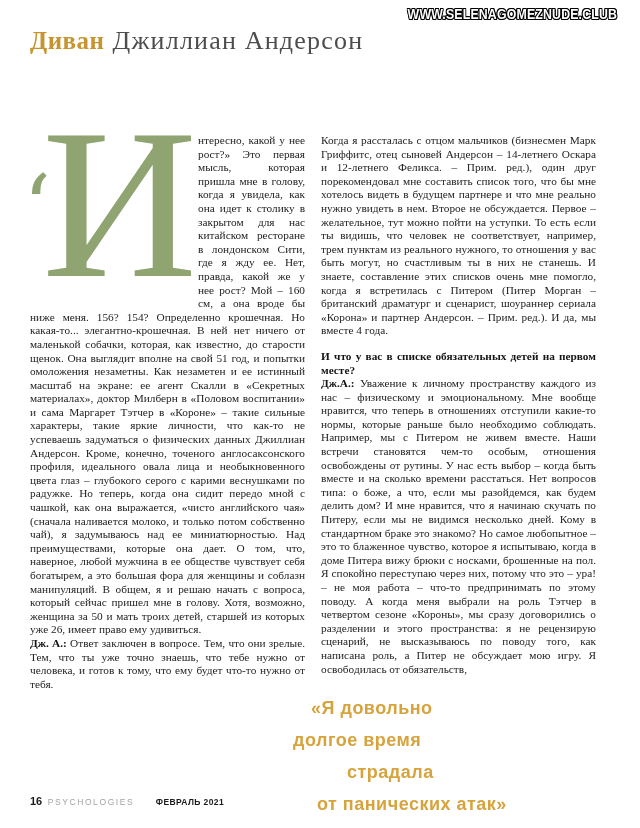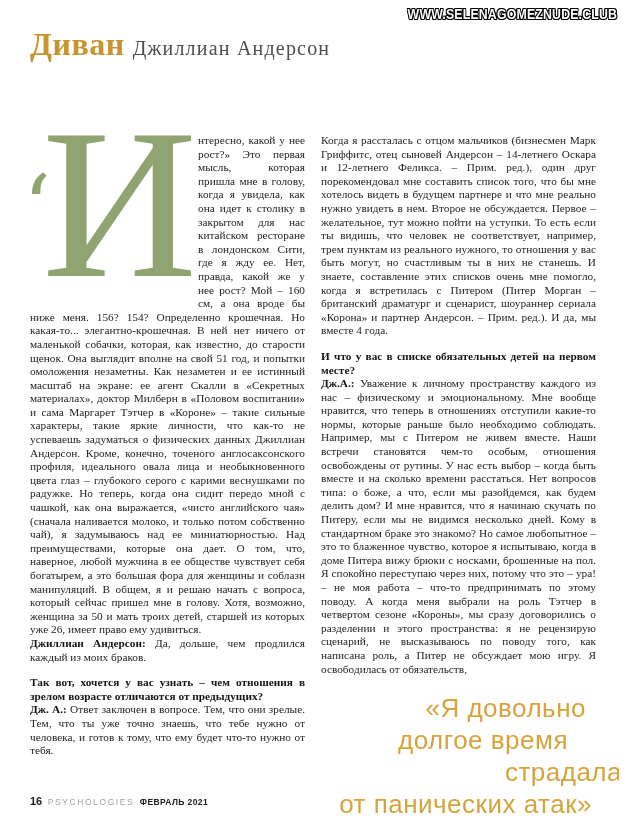--- a/index.html
+++ b/index.html
@@ -18,25 +18,25 @@
     font-weight:800;font-size:14px;letter-spacing:.2px;
     color:#fff;
     transform:scaleX(.88);transform-origin:100% 0;
     text-shadow:
       1px 0 0 #000,-1px 0 0 #000,0 1px 0 #000,0 -1px 0 #000,
       1px 1px 0 #000,-1px -1px 0 #000,1px -1px 0 #000,-1px 1px 0 #000;
   }
   
   header{position:absolute;top:26px;left:30px;white-space:nowrap;}
   .rubric{
-    font-size:32px;font-weight:bold;
+    font-size:25px;font-weight:bold;
     color:#c6952f;letter-spacing:.5px;
   }
   .subject{
-    font-size:20px;color:#4d4d4d;letter-spacing:1.2px;margin-left:8px;
+    font-size:26px;color:#4d4d4d;letter-spacing:1.2px;margin-left:8px;
   }
   
   .columns{
     position:absolute;top:134px;left:30px;right:23px;
     display:flex;gap:16px;
   }
   .col{flex:1 1 0;min-width:0;}
   .col p{
     margin:0;
     font-size:11.3px;line-height:13.6px;
@@ -56,57 +56,55 @@
   }
   .dc-quote{
     position:absolute;top:28px;left:-7px;
     font-size:88px;line-height:1;
     color:#8fa470;font-family:"DejaVu Serif",serif;
   }
   
   .pullquote{
     margin-top:16px;
     font-family:"Liberation Sans", sans-serif;
-    font-size:26px;line-height:32px;letter-spacing:.5px;
-    color:#d7a33c;text-align:right;font-weight:400;
+    font-size:18px;line-height:32px;letter-spacing:.5px;
+    color:#d7a33c;text-align:left;font-weight:700;
   }
   .pq-line{display:block;}
   .pq-line:nth-child(1){transform:translateX(-10px);}
   .pq-line:nth-child(2){transform:translateX(-28px);}
   .pq-line:nth-child(3){transform:translateX(26px);}
   .pq-line:nth-child(4){transform:translateX(-4px);}
   
   footer{
     position:absolute;left:30px;bottom:21px;
     font-family:"Liberation Sans", sans-serif;
     font-size:8.5px;white-space:nowrap;
   }
   .pageno{font-weight:bold;color:#1c1c1c;font-size:11px;}
   .mag{color:#a3a3a3;letter-spacing:1.6px;margin-left:3px;}
-  .issue{font-weight:bold;color:#1c1c1c;letter-spacing:.4px;margin-left:3px;}
+  .issue{font-weight:bold;color:#1c1c1c;letter-spacing:.4px;margin-left:19px;}
 </style>
 </head>
 <body>
 
 <div class="page">
 
   <div class="watermark">WWW.SELENAGOMEZNUDE.CLUB</div>
 
   <header>
     <span class="rubric">Диван</span><span class="subject">Джиллиан Андерсон</span>
   </header>
 
   <div class="columns">
     <div class="col" id="col-left">
         <p class="lead"><span class="dropcap-box">
             <span class="dc-quote">‘</span>
             <span class="dc-letter">И</span>
           </span>нтересно, какой у нее рост?» Это первая мысль, которая пришла мне в голову, когда я увидела, как она идет к столику в закрытом для нас китайском ресторане в лондонском Сити, где я жду ее. Нет, правда, какой же у нее рост? Мой – 160 см, а она вроде бы ниже меня. 156? 154? Определенно крошечная. Но какая-то... элегантно-крошечная. В ней нет ничего от маленькой собачки, которая, как известно, до старости щенок. Она выглядит вполне на свой 51 год, и попытки омоложения незаметны. Как незаметен и ее истинный масштаб на экране: ее агент Скалли в «Секретных материалах», доктор Милберн в «Половом воспитании» и сама Маргарет Тэтчер в «Короне» – такие сильные характеры, такие яркие личности, что как-то не успеваешь задуматься о физических данных Джиллиан Андерсон. Кроме, конечно, точеного англосаксонского профиля, идеального овала лица и необыкновенного цвета глаз – глубокого серого с карими веснушками по радужке. Но теперь, когда она сидит передо мной с чашкой, как она выражается, «чисто английского чая» (сначала наливается молоко, и только потом собственно чай), я задумываюсь над ее миниатюрностью. Над преимуществами, которые она дает. О том, что, наверное, любой мужчина в ее обществе чувствует себя богатырем, а это большая фора для женщины и соблазн манипуляций. В общем, я и решаю начать с вопроса, который сейчас пришел мне в голову. Хотя, возможно, женщина за 50 и мать троих детей, старшей из которых уже 26, имеет право ему удивиться.</p>
-        <p class="answer"><b class="lead-in">Джиллиан Андерсон: </b>Да, дольше, чем продлился каждый из моих браков.</p>
-        <p class="question">Так вот, хочется у вас узнать – чем отношения в зрелом возрасте отличаются от предыдущих?</p>
         <p class="answer"><b class="lead-in">Дж. А.: </b>Ответ заключен в вопросе. Тем, что они зрелые. Тем, что ты уже точно знаешь, что тебе нужно от человека, и готов к тому, что ему будет что-то нужно от тебя.</p>
       </div>
     <div class="col" id="col-right">
       <div id="col-right-paras">
           <p class="body">Когда я рассталась с отцом мальчиков (бизнесмен Марк Гриффитс, отец сыновей Андерсон – 14-летнего Оскара и 12-летнего Феликса. – Прим. ред.), один друг порекомендовал мне составить список того, что бы мне хотелось видеть в будущем партнере и что мне реально нужно увидеть в нем. Второе не обсуждается. Первое – желательное, тут можно пойти на уступки. То есть если ты видишь, что человек не соответствует, например, трем пунктам из реального нужного, то отношения у вас быть могут, но счастливым ты в них не станешь. И знаете, составление этих списков очень мне помогло, когда я встретилась с Питером (Питер Морган – британский драматург и сценарист, шоураннер сериала «Корона» и партнер Андерсон. – Прим. ред.). И да, мы вместе 4 года.</p>
           <p class="question">И что у вас в списке обязательных детей на первом месте?</p>
           <p class="answer"><b class="lead-in">Дж.А.: </b>Уважение к личному пространству каждого из нас – физическому и эмоциональному. Мне вообще нравится, что теперь в отношениях отступили какие-то нормы, которые раньше было необходимо соблюдать. Например, мы с Питером не живем вместе. Наши встречи становятся чем-то особым, отношения освобождены от рутины. У нас есть выбор – когда быть вместе и на сколько времени расстаться. Нет вопросов типа: о боже, а что, если мы разойдемся, как будем делить дом? И мне нравится, что я начинаю скучать по Питеру, если мы не видимся несколько дней. Кому в стандартном браке это знакомо? Но самое любопытное – это то блаженное чувство, которое я испытываю, когда в доме Питера вижу брюки с носками, брошенные на пол. Я спокойно переступаю через них, потому что это – ура! – не моя работа – что-то предпринимать по этому поводу. А когда меня выбрали на роль Тэтчер в четвертом сезоне «Короны», мы сразу договорились о разделении и этого пространства: я не рецензирую сценарий, не высказываюсь по поводу того, как написана роль, а Питер не обсуждает мою игру. Я освободилась от обязательств,</p>
         </div>
       <div class="pullquote">
         <span class="pq-line">«Я довольно</span>

